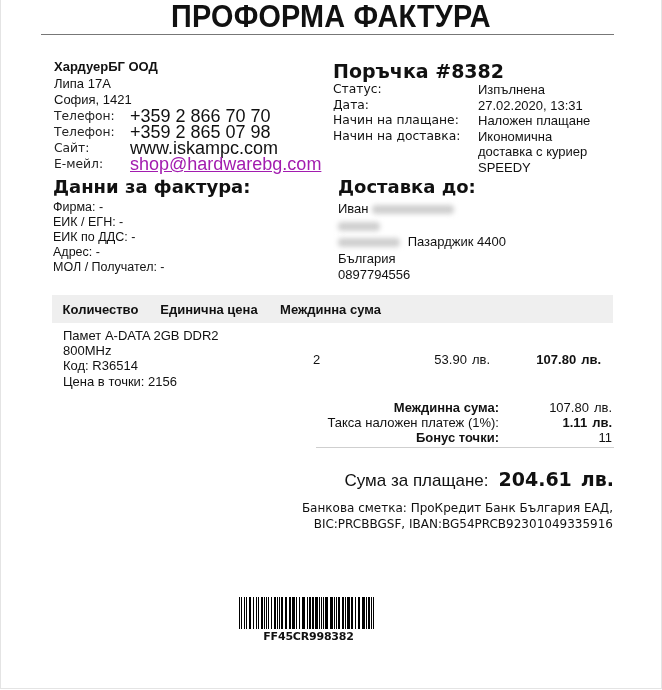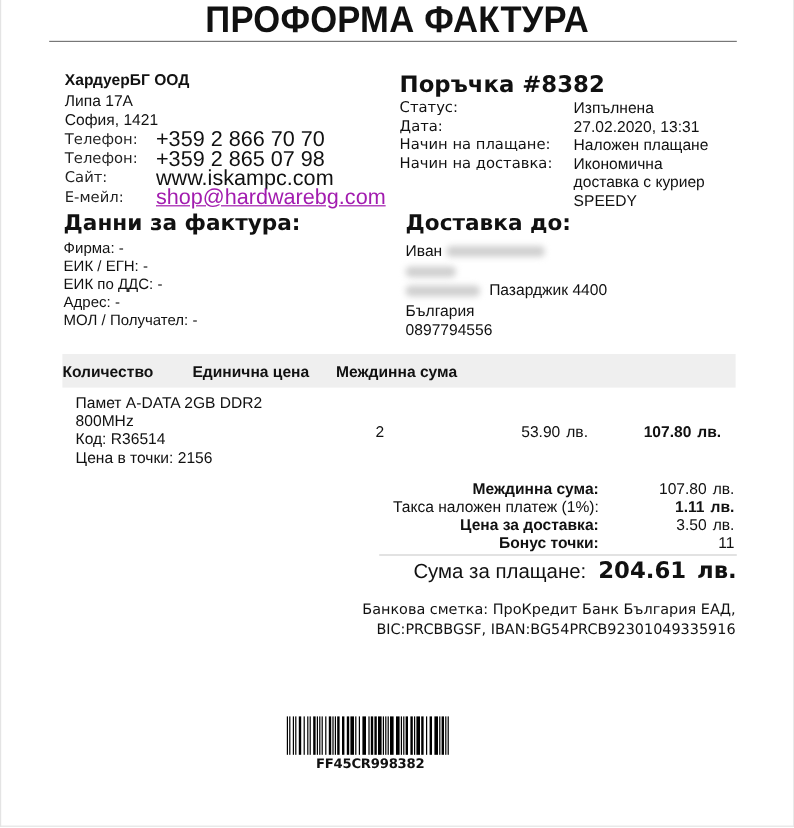--- a/index.html
+++ b/index.html
@@ -46,39 +46,39 @@
     display: inline-block; height: 9px; background: #cfcfcf; border-radius: 4px;
     filter: blur(2.5px); vertical-align: middle; margin-right: 4px;
   }
 
   .table { position: absolute; left: 52px; top: 295px; width: 561px; }
   .thead {
     display: flex; height: 28px; align-items: center; background: #efefef;
     font-weight: bold; font-size: 13px;
   }
   .c1 { width: 210px; padding-left: 11px; }
-  .c2 { width: 97px; }
+  .c2 { width: 97px; text-align: center; }
   .c3 { width: 120px; text-align: center; }
   .c4 { width: 123px; text-align: center; }
   .tbody { display: flex; align-items: center; padding-top: 5px; font-size: 13px; }
   .prod { line-height: 16px; }
   .prod .pname { line-height: 15px; }
   .tbody .c1 { padding-left: 11px; width: 200px; }
   .tbody .c2 { width: 107px; text-align: center; }
   .tbody .c3 { width: 120px; text-align: right; padding-right: 0; }
   .tbody .c4 { width: 123px; text-align: right; font-weight: bold; padding-right: 12px; box-sizing: border-box; }
   .cur { margin-left: 5px; }
 
   .totals { position: absolute; left: 316px; top: 400px; width: 298px; font-size: 13px; }
   .trow { display: flex; line-height: 15px; }
   .trow .k { width: 183px; text-align: right; }
   .trow .v { width: 115px; text-align: right; padding-right: 2px; box-sizing: border-box; }
   .bold { font-weight: bold; }
   .total-rule { height: 1px; background: #cfcfcf; margin-top: 2px; width: 298px; }
-  .grand { display: flex; align-items: baseline; justify-content: flex-end; margin-top: 2px; text-align: right; }
+  .grand { display: flex; align-items: baseline; justify-content: flex-end; margin-top: 20px; text-align: right; }
   .grand .k { font-size: 17px; margin-right: 10px; }
   .grand .v { font-family: "DejaVu Sans", sans-serif; font-weight: bold; font-size: 19px; }
 
   .bank {
     position: absolute; left: 300px; top: 500px; width: 313px; text-align: right;
     font-family: "DejaVu Sans", sans-serif; font-size: 12px; line-height: 16px; color: #111;
   }
 
   .barcode { position: absolute; left: 239px; top: 597px; width: 138px; height: 32px; display: flex; }
   .barcode span { display: block; height: 32px; background: #000; }
@@ -192,24 +192,20 @@
 <div class="totals">
   <div class="trow">
     <span class="k bold">Междинна сума:</span>
     <span class="v"><span>107.80</span><span class="cur">лв.</span></span>
   </div>
   <div class="trow">
     <span class="k">Такса наложен платеж (1%):</span>
     <span class="v bold"><span>1.11</span><span class="cur">лв.</span></span>
   </div>
   <div class="trow">
-    <span class="k bold">Цена за доставка:</span>
-    <span class="v"><span>3.50</span><span class="cur">лв.</span></span>
-  </div>
-  <div class="trow">
     <span class="k bold">Бонус точки:</span>
     <span class="v">11</span>
   </div>
   <div class="total-rule"></div>
   <div class="grand">
     <span class="k">Сума за плащане:</span>
     <span class="v"><span>204.61</span><span class="cur" style="margin-left:9px">лв.</span></span>
   </div>
 </div>
 

